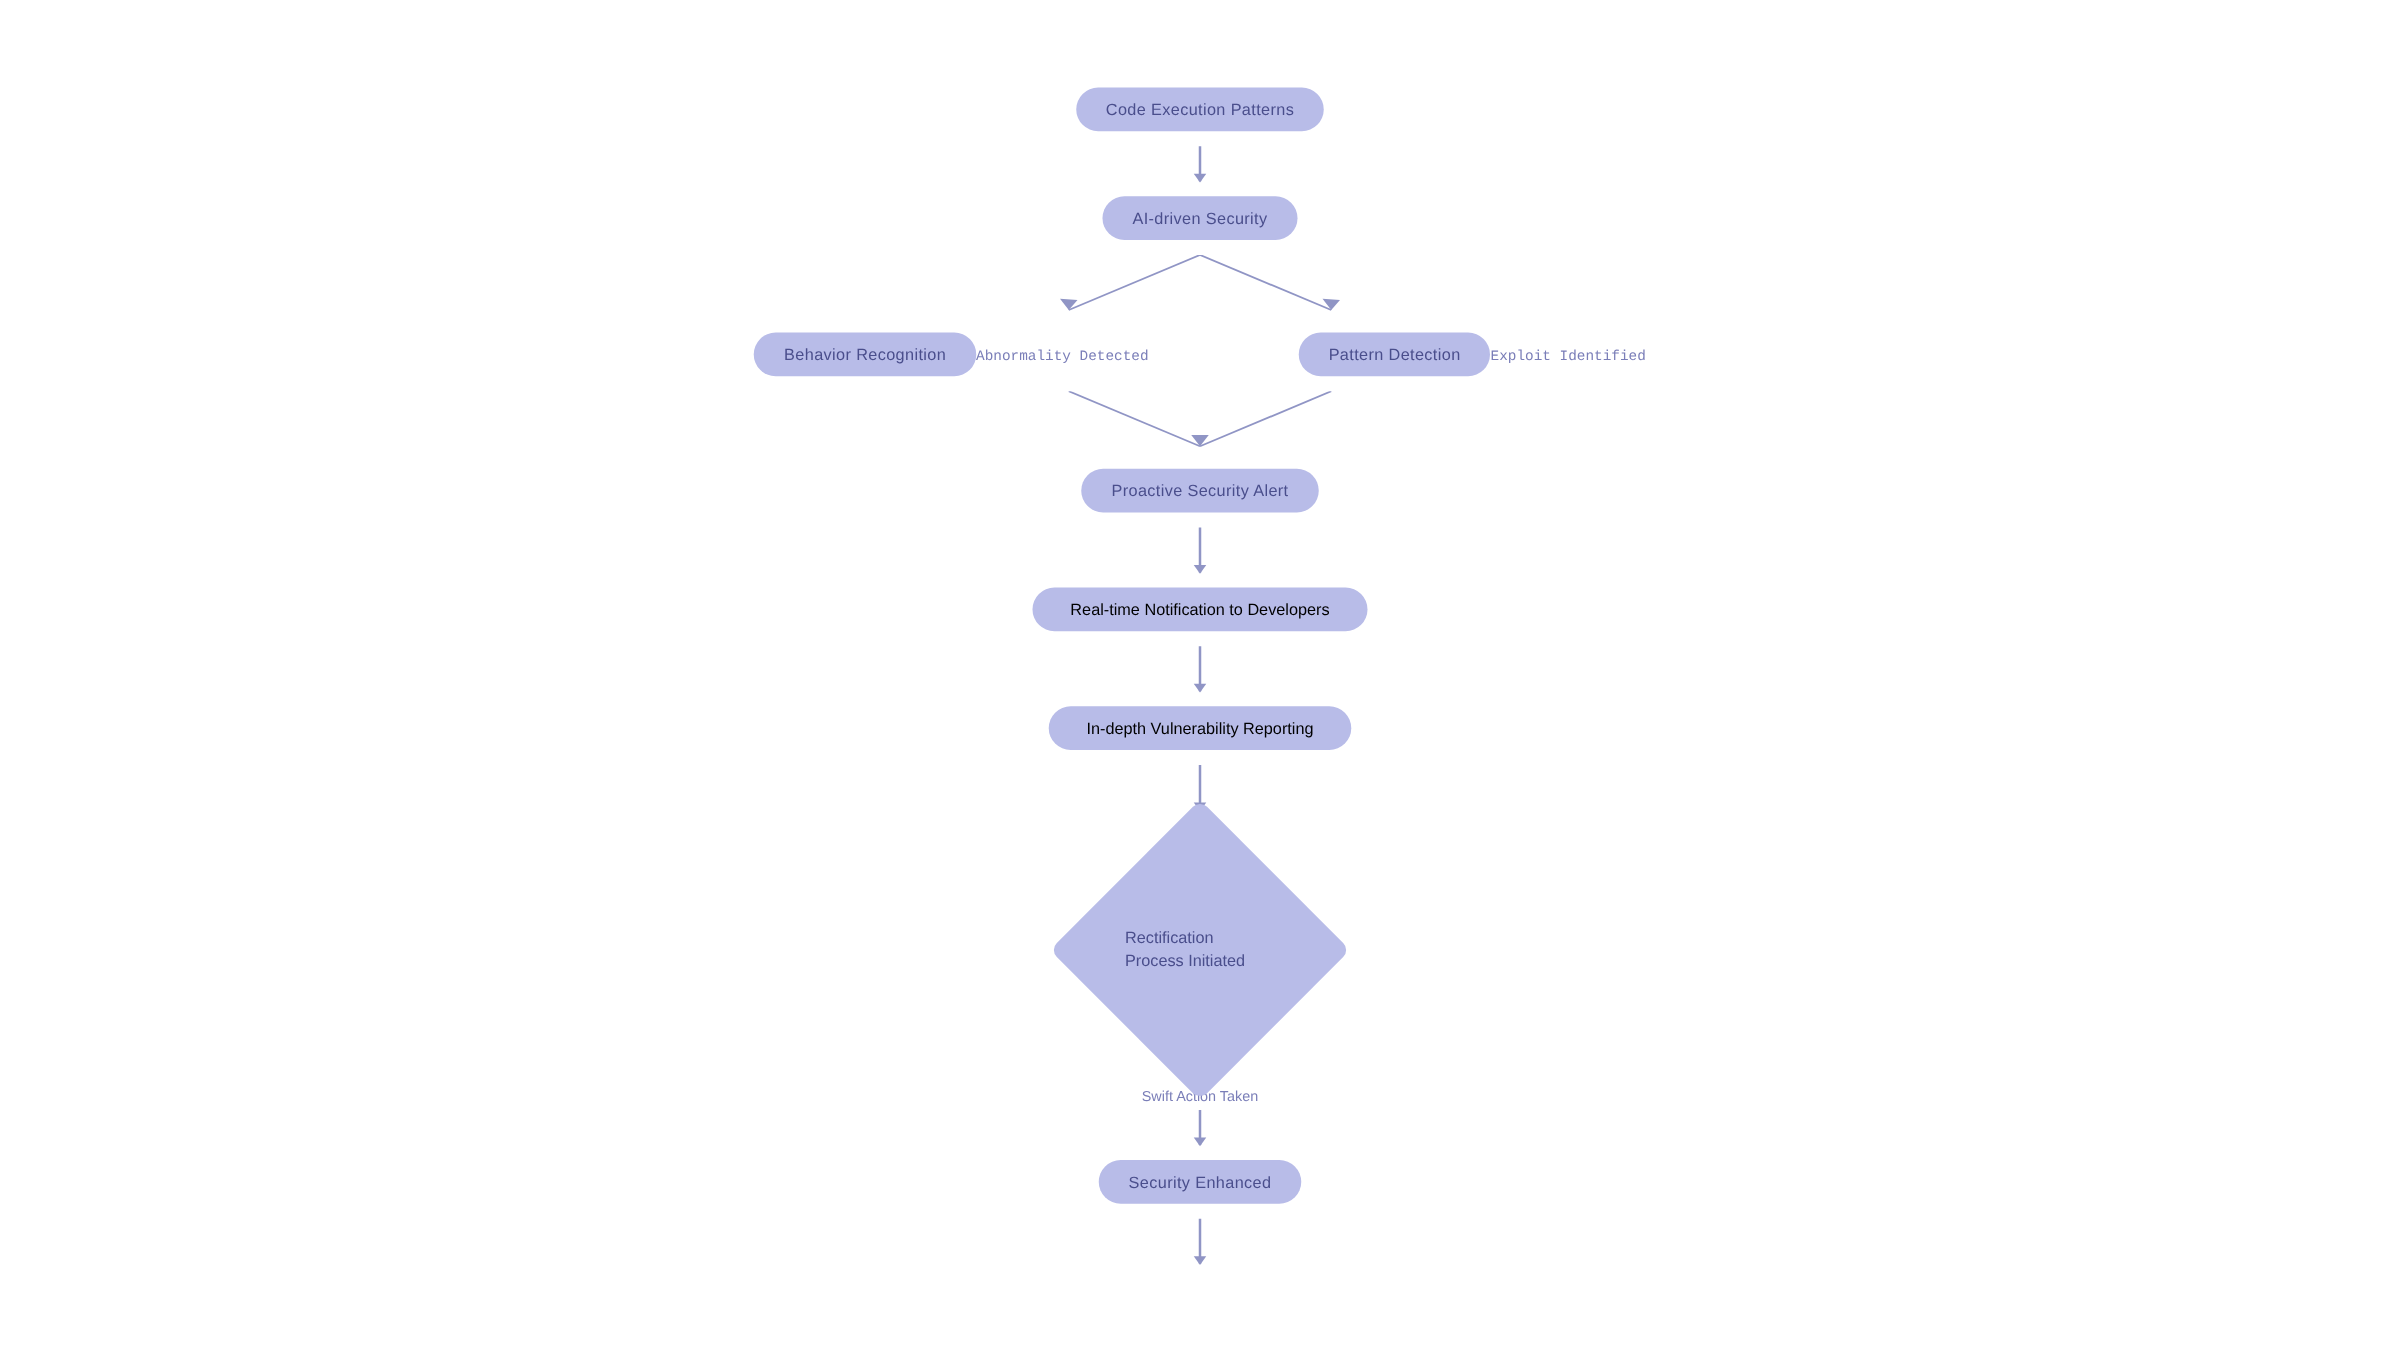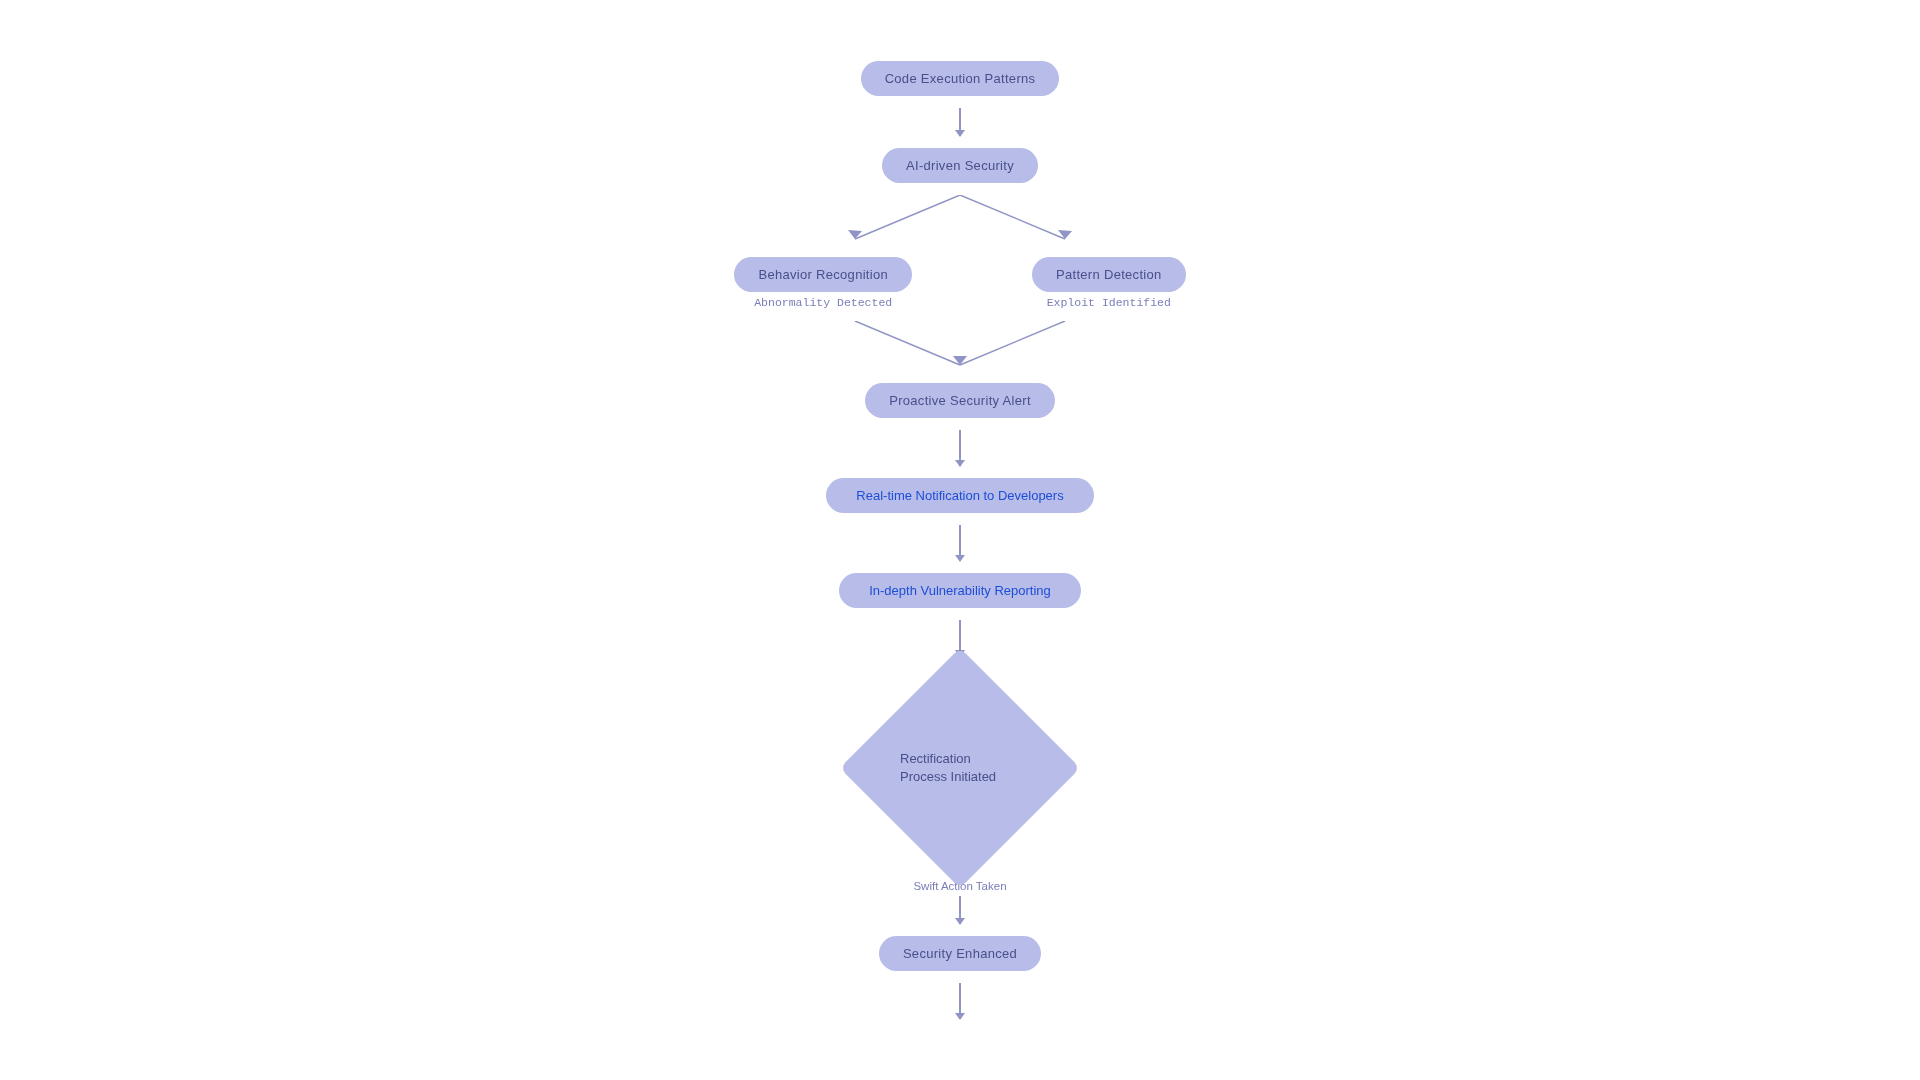--- a/index.html
+++ b/index.html
@@ -26,21 +26,21 @@
       border-radius: 20px;
       padding: 10px 24px;
       font-size: 13px;
       font-weight: 500;
       text-align: center;
       white-space: nowrap;
       letter-spacing: 0.3px;
     }
     .node-wide {
       background: #b8bce8;
-      color: #1d4ed8;
+      color: #000000;
       border-radius: 20px;
       padding: 10px 30px;
       font-size: 13px;
       font-weight: 500;
       text-align: center;
       white-space: nowrap;
     }
     .arrow {
       width: 2px;
       background: #9095c5;
@@ -64,28 +64,28 @@
     .arrow-medium { height: 36px; }
     .branch-container {
       display: flex;
       align-items: flex-start;
       justify-content: center;
       width: 100%;
       position: relative;
     }
     .branch-left {
       display: flex;
-      flex-direction: column;
+      flex-direction: row;
       align-items: center;
       position: relative;
       margin-right: 60px;
     }
     .branch-right {
       display: flex;
-      flex-direction: column;
+      flex-direction: row;
       align-items: center;
       position: relative;
       margin-left: 60px;
     }
 
     
     .split-arrows {
       display: flex;
       align-items: flex-start;
       justify-content: center;

